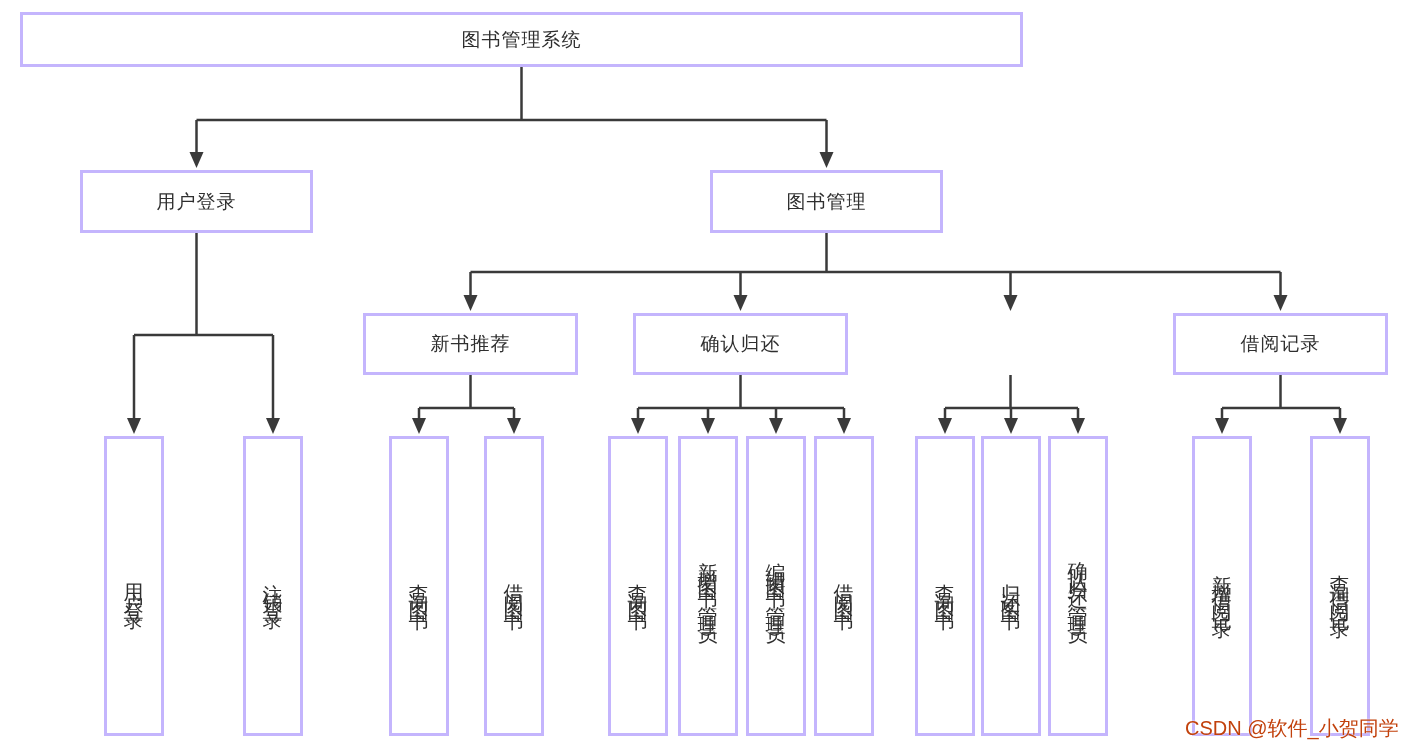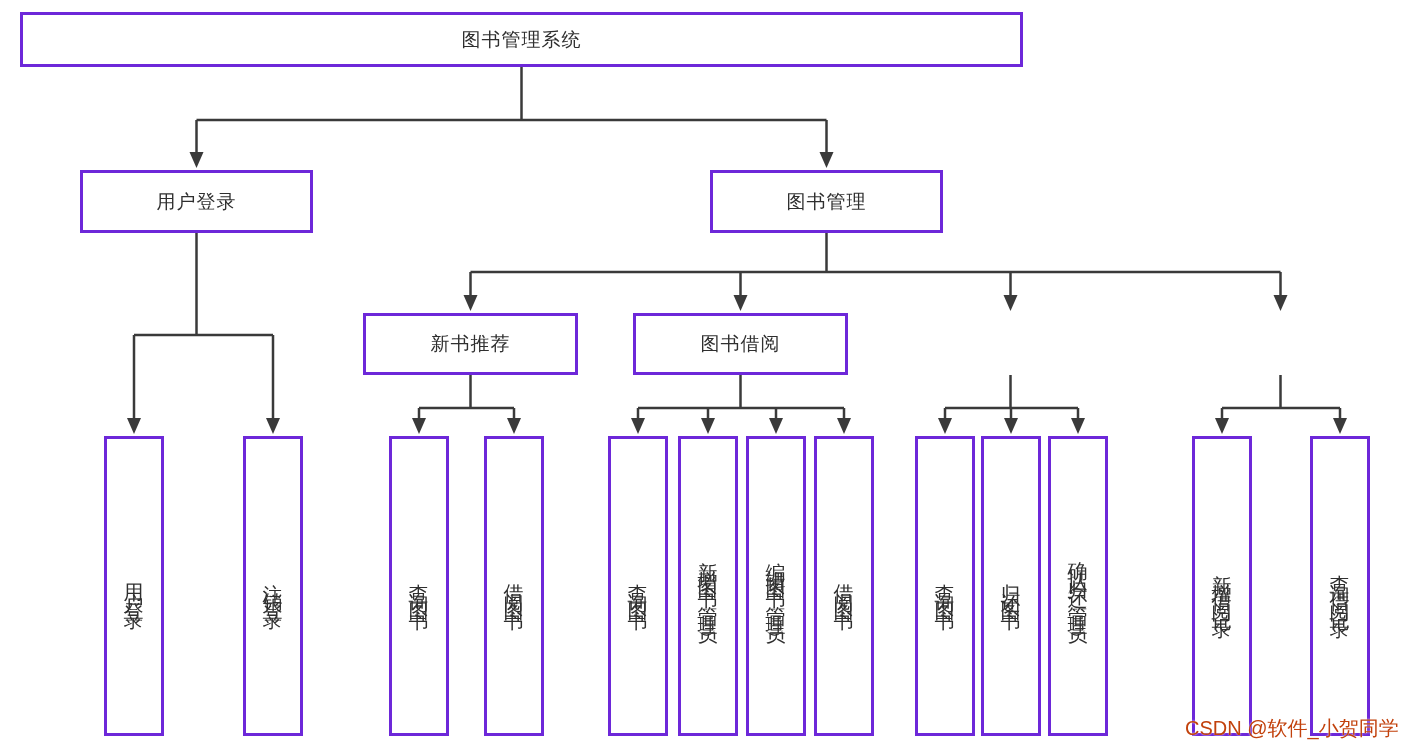--- a/index.html
+++ b/index.html
@@ -18,21 +18,21 @@
   .connectors {
     position: absolute;
     left: 0;
     top: 0;
     z-index: 1;
   }
   .node {
     position: absolute;
     box-sizing: border-box;
     background: #ffffff;
-    border: 3px solid #6d28d9;
+    border: 3px solid #c4b5fd;
     display: flex;
     align-items: center;
     justify-content: center;
     color: #2f2f2f;
     z-index: 2;
   }
   .node.h {
     font-size: 19px;
     letter-spacing: 1px;
     white-space: nowrap;
@@ -115,21 +115,22 @@
       <path d="M1340 408 V419" marker-end="url(#ah)"></path>
     </g>
   </svg>
 
   <div class="node h root">图书管理系统</div>
 
   <div class="node h lv2" style="left:80px">用户登录</div>
   <div class="node h lv3" style="left:363px">新书推荐</div>
 
   <div class="node h lv2" style="left:710px">图书管理</div>
-  <div class="node h lv3" style="left:633px">图书借阅</div>
+  <div class="node h lv3" style="left:633px">确认归还</div>
+  <div class="node h lv3" style="left:1173px">借阅记录</div>
 
   <div class="node leaf" style="left:104px">
     <span>用户登录</span>
   </div>
   <div class="node leaf" style="left:243px">
     <span>注销登录</span>
   </div>
 
   <div class="node leaf" style="left:389px">
     <span>查询图书</span>

